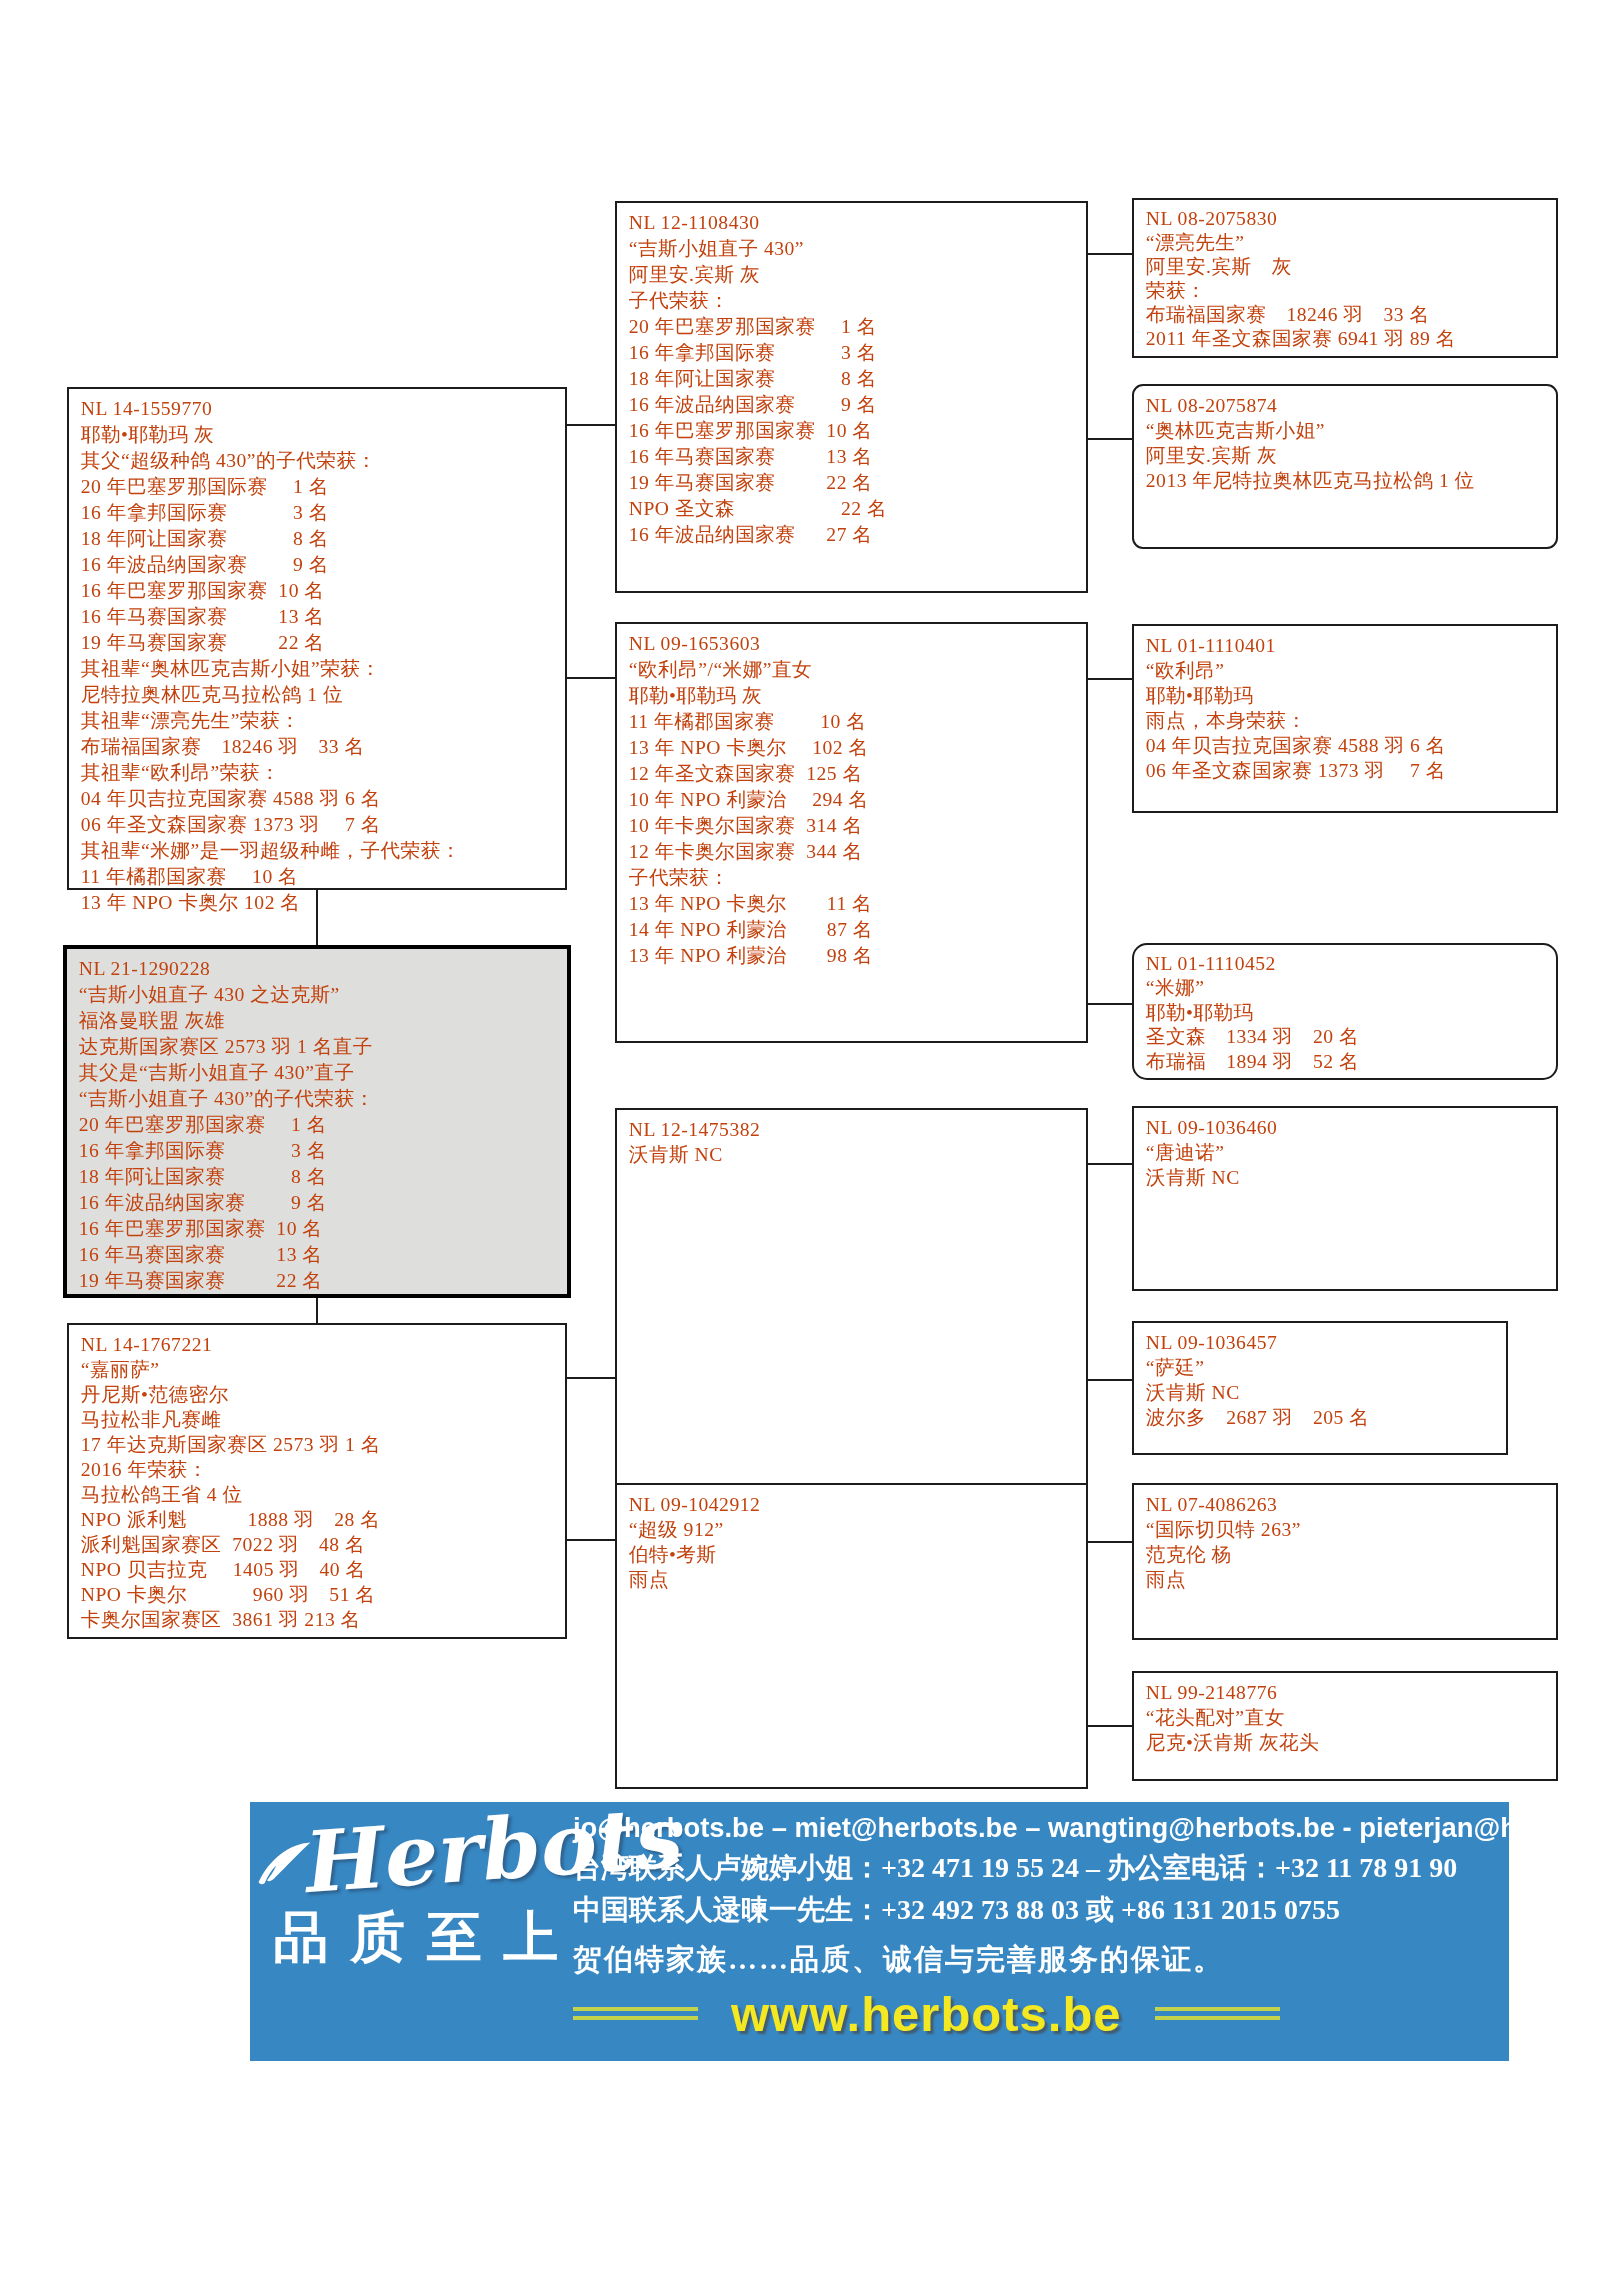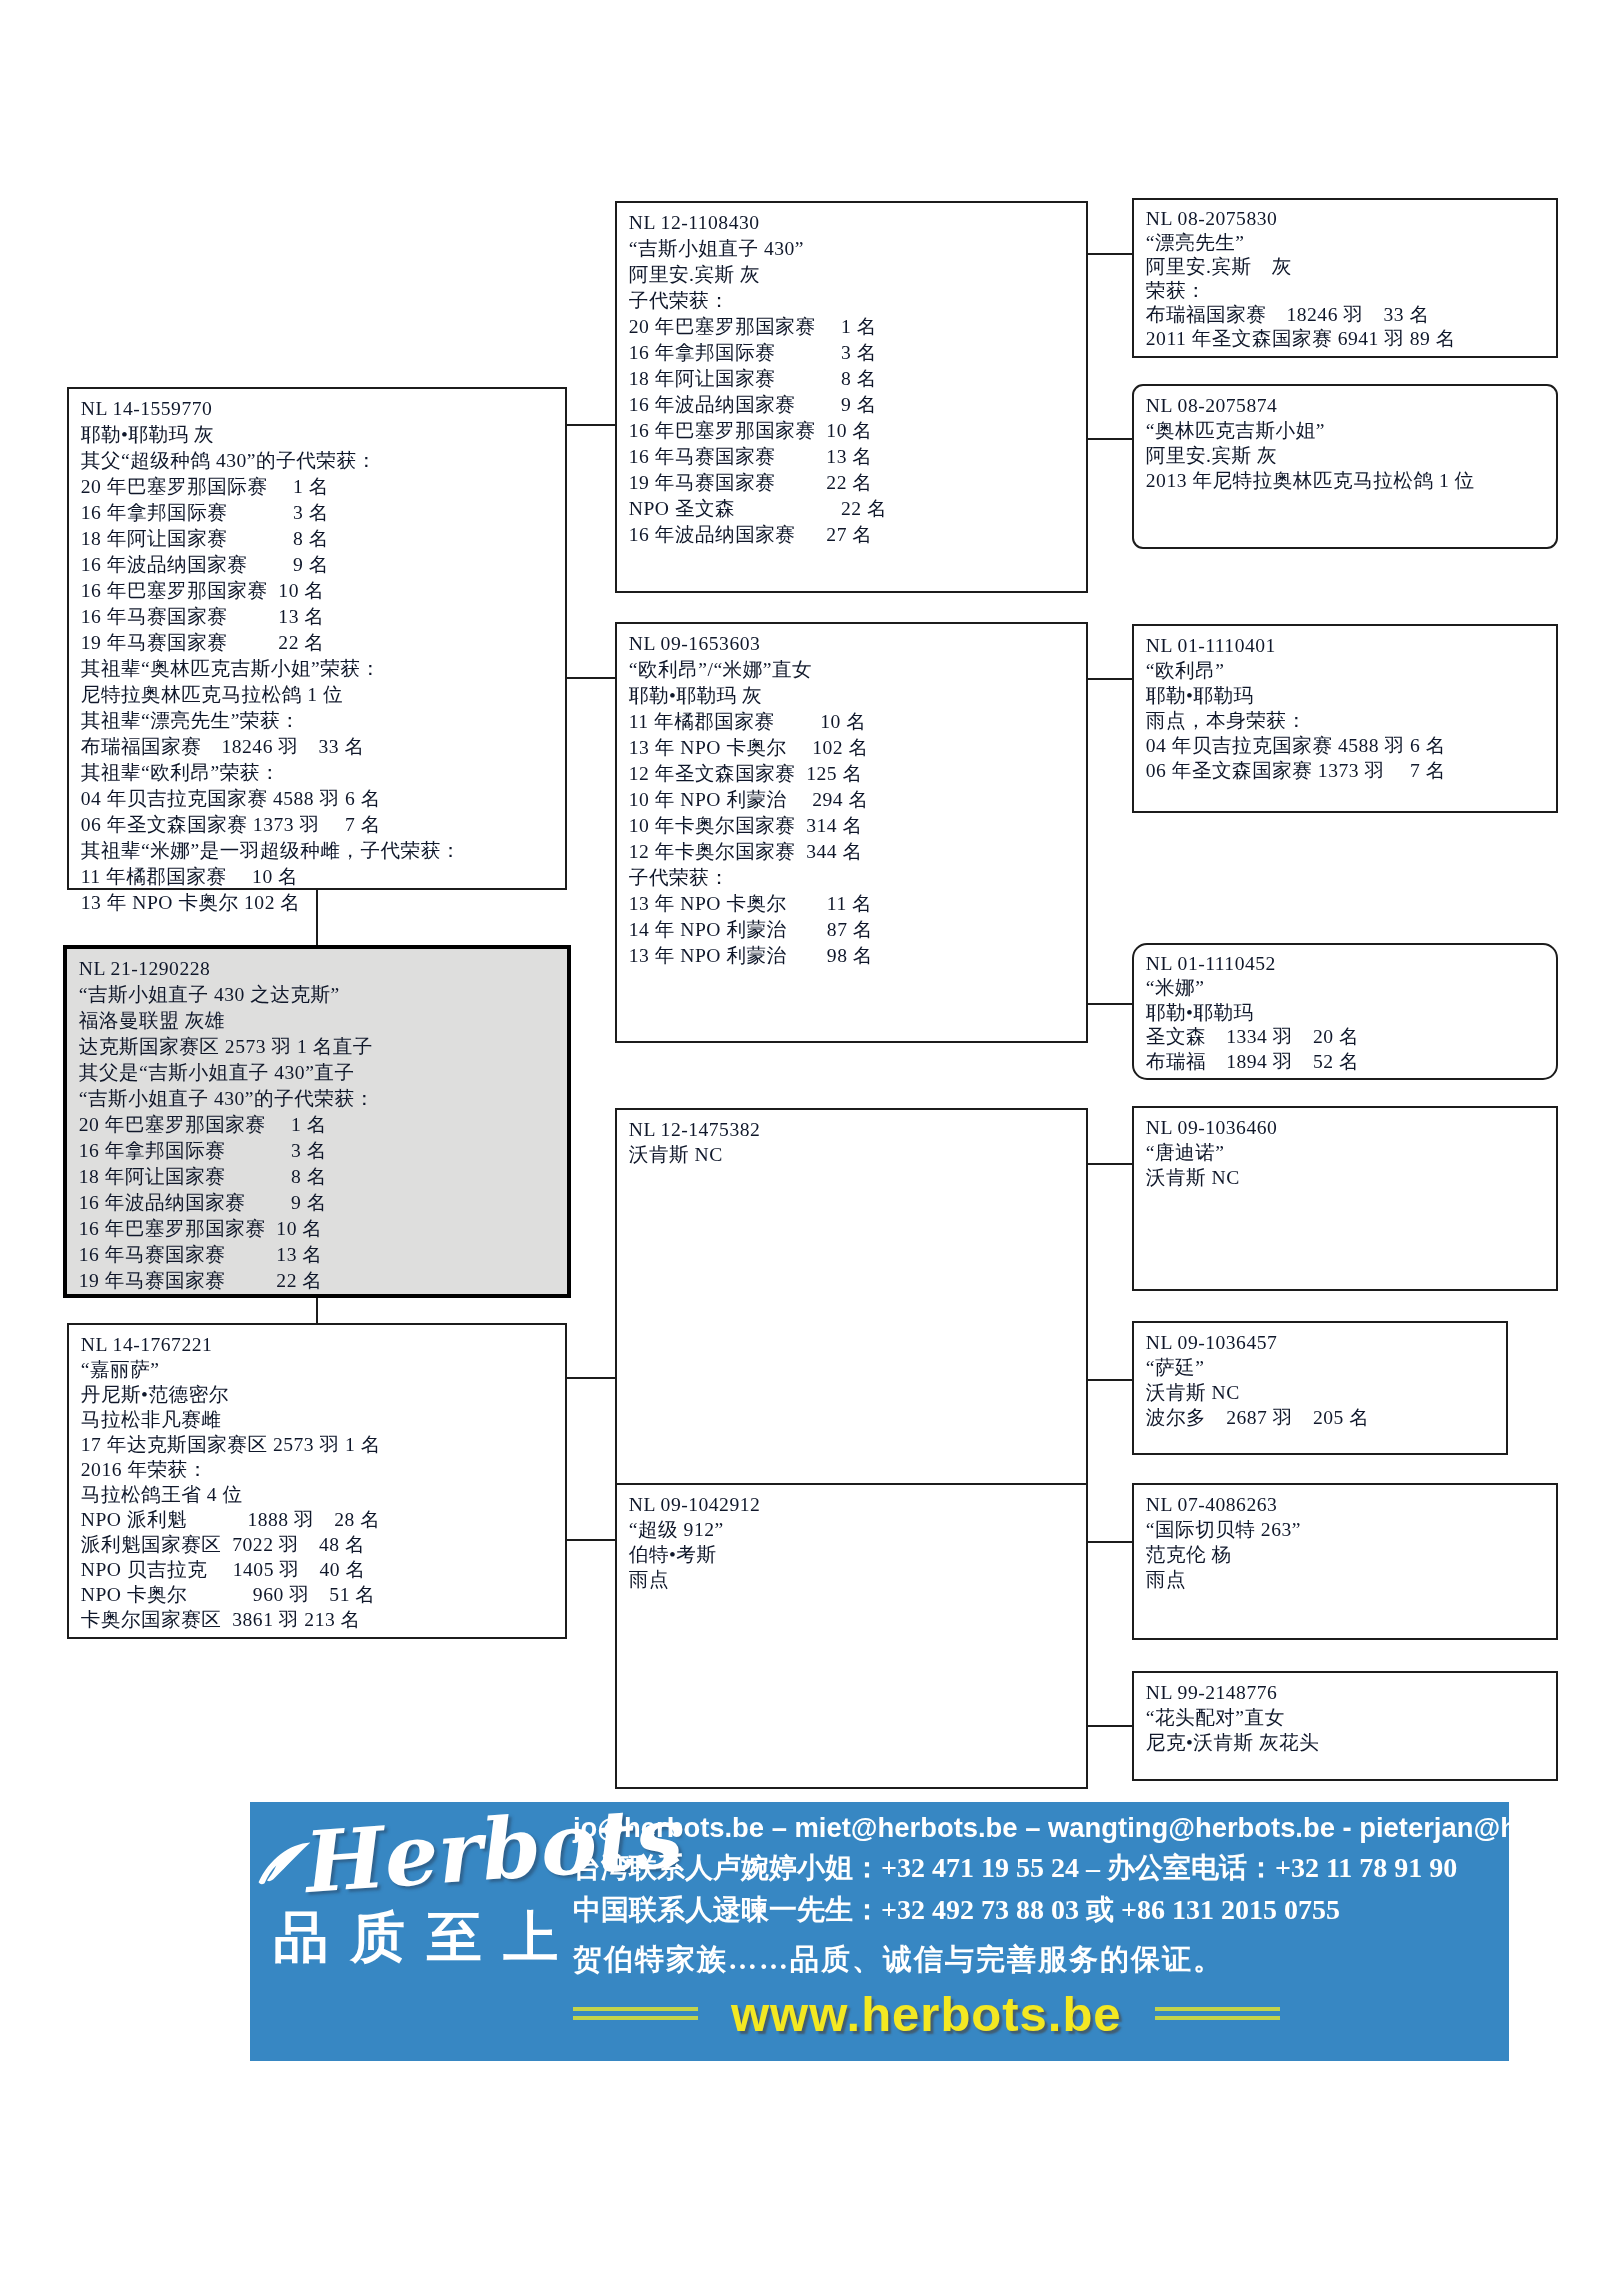--- a/index.html
+++ b/index.html
@@ -14,21 +14,21 @@
     position:absolute;
     border:2px solid #1c1c1c;
     background:#ffffff;
     box-sizing:border-box;
     padding:6.9px 11.8px;
   }
   .box-text{
     white-space:pre-wrap;
     font-size:19.6px;
     line-height:25px;
-    color:#0f172a;
+    color:#c2410c;
     letter-spacing:0.5px;
   }
   .box.highlight{
     border:4.9px solid #000000;
     background:#dededd;
   }
   .conn{
     position:absolute;
     background:#1c1c1c;
   }

